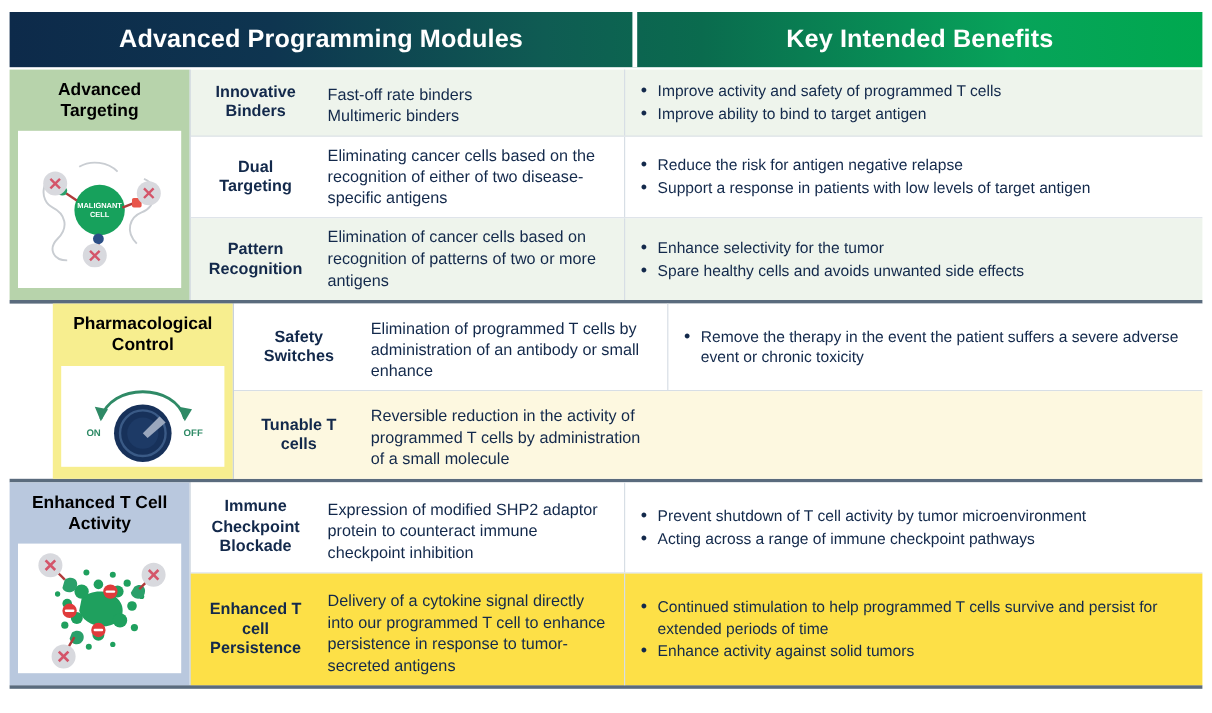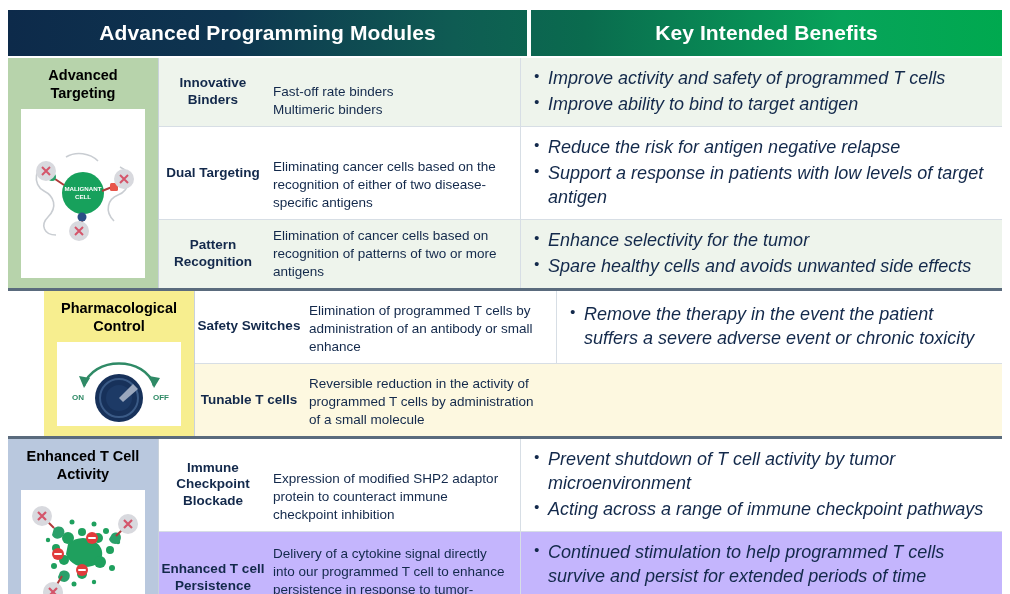--- a/index.html
+++ b/index.html
@@ -75,21 +75,21 @@
   .group-title {
     font-weight: bold;
     font-size: 14.5px;
     line-height: 1.25;
     text-align: center;
     color: #000000;
     margin-bottom: 7px;
   }
   .group-figure {
     background: #ffffff;
-    width: 124px;
+    width: 136px;
     flex: 1 1 auto;
     min-height: 60px;
     display: flex;
     align-items: center;
     justify-content: center;
     overflow: hidden;
   }
   .group-figure svg { display: block; }
 
   .group-rows {
@@ -109,21 +109,21 @@
   .cell-module {
     width: 108px;
     flex: 0 0 108px;
     display: flex;
     align-items: center;
     justify-content: center;
     text-align: center;
     font-weight: bold;
     font-size: 13.5px;
     line-height: 1.22;
-    padding: 5px 0;
+    padding: 5px 13px;
     color: #13294b;
   }
   .cell-desc {
     width: 253px;
     flex: 0 0 253px;
     display: flex;
     align-items: flex-end;
     font-size: 13.5px;
     line-height: 1.33;
     padding: 7px 10px 7px 6px;
@@ -137,25 +137,24 @@
     border-left: 1px solid #d7dee5;
   }
   .blist {
     margin: 0;
     padding: 0;
     list-style: none;
   }
   .blist li {
     position: relative;
     padding-left: 15px;
-    font-size: 18px;
+    font-size: 13px;
     line-height: 1.33;
     margin: 2px 0;
     color: #13294b;
-    font-style: italic;
   }
   .blist li::before {
     content: "\2022";
     position: absolute;
     left: 1px; top: -1px;
     font-size: 15px;
     color: #13294b;
   }
   .desc-lines { white-space: pre-line; }
 
@@ -345,21 +344,21 @@
             <div class="cell-desc">
               <div class="desc-lines"> Expression of modified SHP2 adaptor protein to counteract immune checkpoint inhibition</div>
             </div>
             <div class="cell-benefits">
               <ul class="blist">
                 <li>Prevent shutdown of T cell activity by tumor microenvironment</li>
                 <li>Acting across a range of immune checkpoint pathways</li>
               </ul>
             </div>
           </div>
-          <div class="row" style="background: #c4b5fd;">
+          <div class="row" style="background: #fde047;">
             <div class="cell-module">Enhanced T cell Persistence</div>
             <div class="cell-desc">
               <div class="desc-lines">Delivery of a cytokine signal directly into our programmed T cell to enhance persistence in response to tumor-secreted antigens</div>
             </div>
             <div class="cell-benefits">
               <ul class="blist">
                 <li>Continued stimulation to help programmed T cells survive and persist for extended periods of time</li>
                 <li>Enhance activity against solid tumors</li>
               </ul>
             </div>

